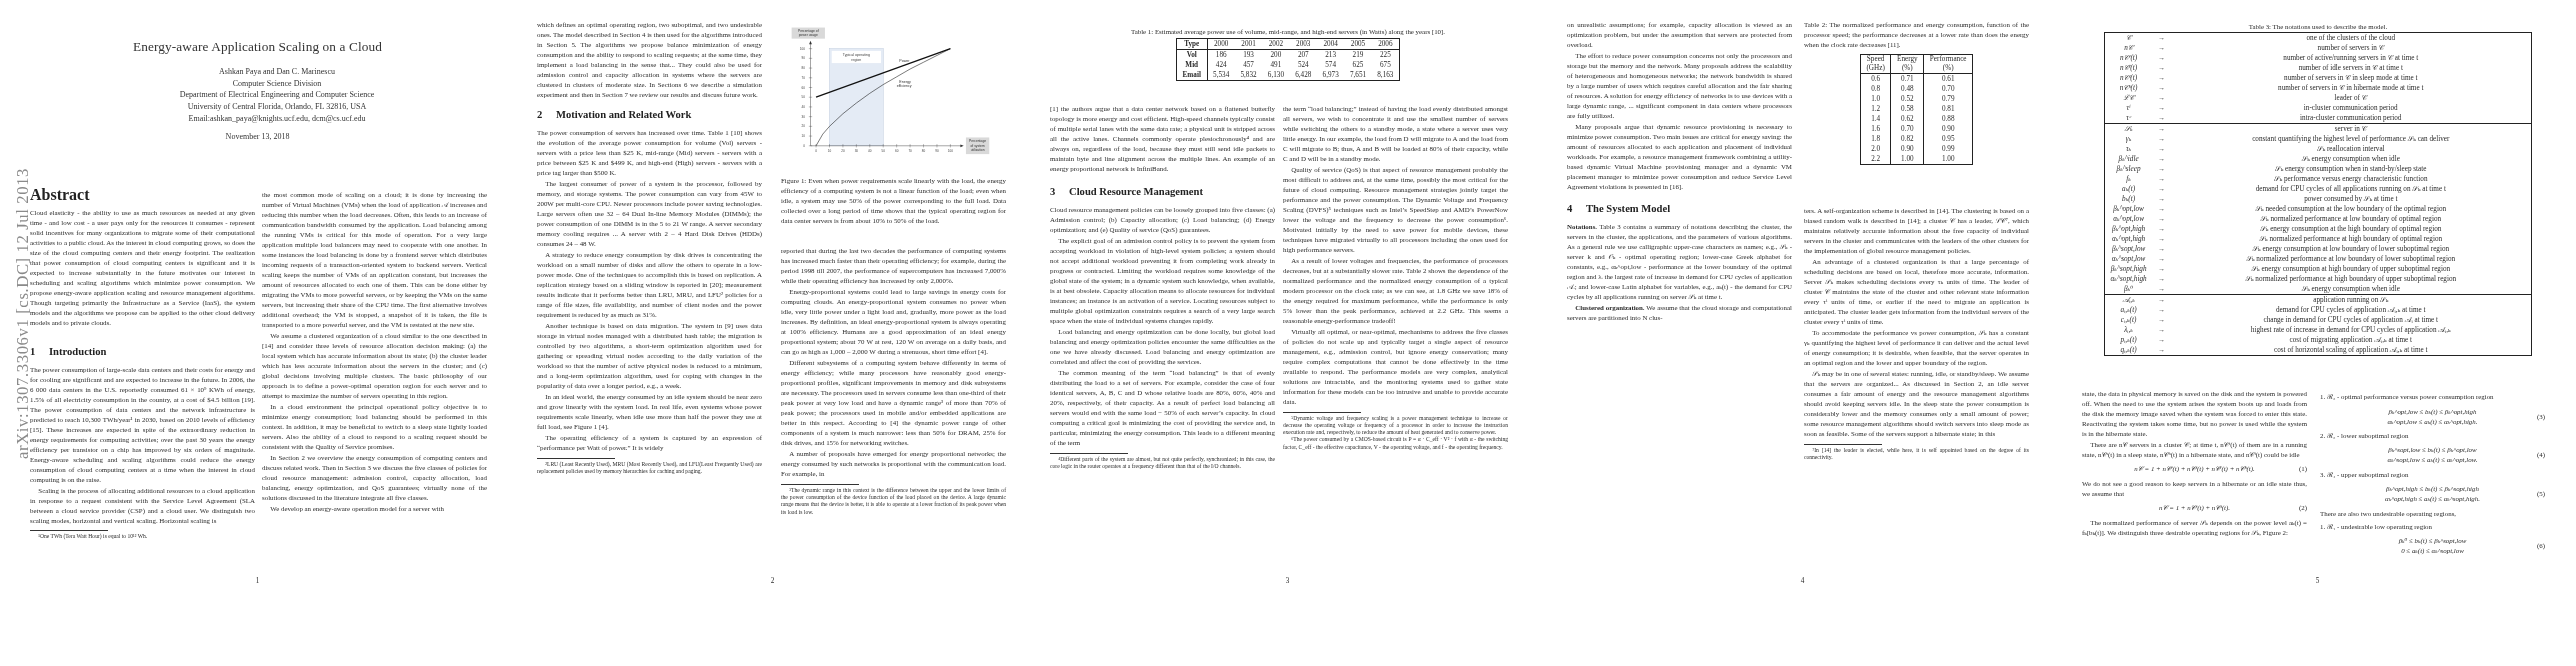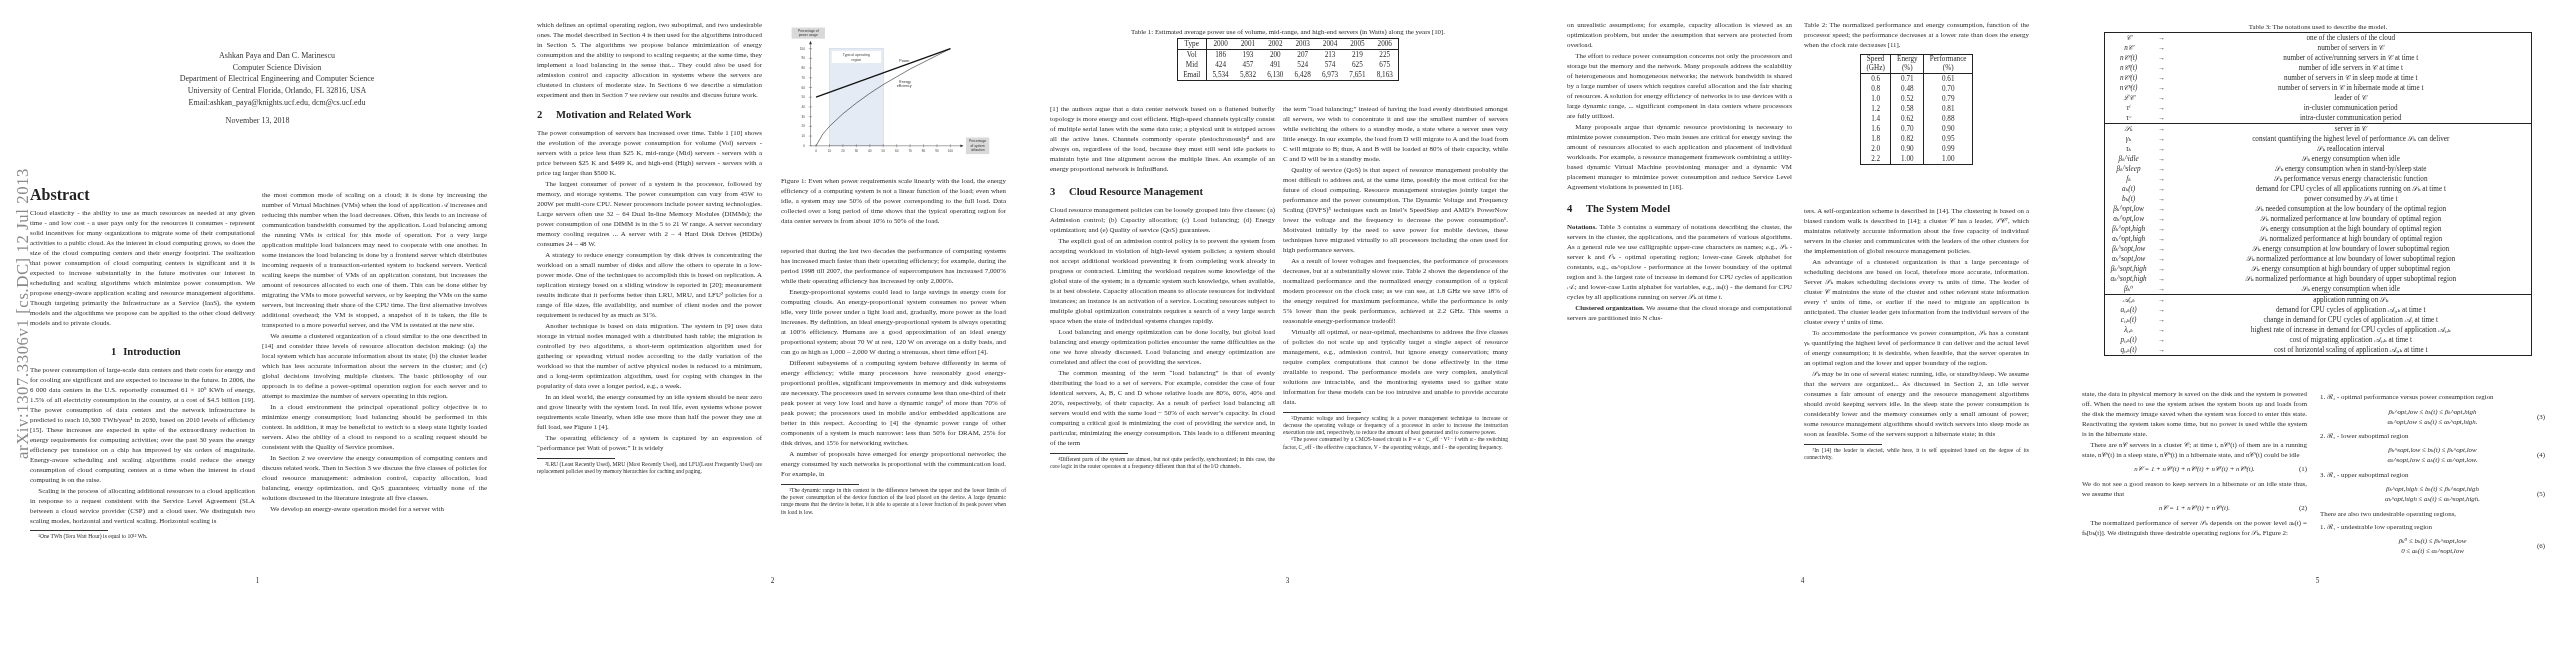--- a/index.html
+++ b/index.html
@@ -40,21 +40,21 @@
   .figure { position: absolute; }
   .figure svg text { font-family: "Liberation Sans", "DejaVu Sans", sans-serif; }
 
   
   table.ptab { border-collapse: collapse; font-size: 7.2px; line-height: 10px; }
   table.ptab td, table.ptab th { font-weight: normal; padding: 0 5.6px; text-align: center; }
   .tcap { font-size: 6.9px; line-height: 10px; text-align: justify; }
 
   .t1 { border: 0.8px solid #222; }
   .t1 th { border-bottom: 0.8px solid #222; }
-  .t1 .first { border-right: 0.8px solid #222; }
+  .t1 .first { border-right: 0.8px solid #222; font-weight: bold; }
 
   .t2 { border: 0.8px solid #222; }
   .t2 th { border-bottom: 1.7px double #222; line-height: 9px; padding: 0.6px 5.6px; }
   .t2 td, .t2 th { border-right: 0.8px solid #222; }
 
   .t3 { border: 0.8px solid #222; font-size: 6.9px; line-height: 10px; }
   .t3 td { text-align: left; padding: 0 4.4px; }
   .t3 td.sym { width: 44px; font-style: italic; }
   .t3 td.arr { width: 16.7px; text-align: center; }
   .t3 tr.grp-start td { border-top: 0.8px solid #222; }
@@ -66,34 +66,35 @@
 </style>
 </head>
 <body>
 
 <div class="strip">
 
   <div class="page">
     <div class="arxiv-stamp">arXiv:1307.3306v1  [cs.DC]  12 Jul 2013</div>
 
     <div class="title-block">
+      <div class="paper-title">Energy-aware Application Scaling on a Cloud</div>
       <div class="authors">
         <div>Ashkan Paya and Dan C. Marinescu</div>
         <div>Computer Science Division</div>
         <div>Department of Electrical Engineering and Computer Science</div>
         <div>University of Central Florida, Orlando, FL 32816, USA</div>
         <div>Email:ashkan_paya@knights.ucf.edu, dcm@cs.ucf.edu</div>
       </div>
       <div class="date">November 13, 2018</div>
     </div>
 
     <div class="col" style="left:30px; top:190px; width:225px;">
       <h3 class="abs">Abstract</h3>
       <p class="noindent">Cloud elasticity - the ability to use as much resources as needed at any given time - and low cost - a user pays only for the resources it consumes - represent solid incentives for many organizations to migrate some of their computational activities to a public cloud. As the interest in cloud computing grows, so does the size of the cloud computing centers and their energy footprint. The realization that power consumption of cloud computing centers is significant and it is expected to increase substantially in the future motivates our interest in scheduling and scaling algorithms which minimize power consumption. We propose energy-aware application scaling and resource management algorithms. Though targeting primarily the Infrastructure as a Service (IaaS), the system models and the algorithms we propose can be applied to the other cloud delivery models and to private clouds.</p>
-      <h2 class="sec" style="margin-top:19px;text-align:center;"><span class="num">1</span><span>Introduction</span></h2>
+      <h2 class="sec" style="margin-top:19px;"><span class="num">1</span><span>Introduction</span></h2>
       <p class="noindent">The power consumption of large-scale data centers and their costs for energy and for cooling are significant and are expected to increase in the future. In 2006, the 6 000 data centers in the U.S. reportedly consumed 61 × 10⁹ KWh of energy, 1.5% of all electricity consumption in the country, at a cost of $4.5 billion [19]. The power consumption of data centers and the network infrastructure is predicted to reach 10,300 TWh/year¹ in 2030, based on 2010 levels of efficiency [15]. These increases are expected in spite of the extraordinary reduction in energy requirements for computing activities; over the past 30 years the energy efficiency per transistor on a chip has improved by six orders of magnitude. Energy-aware scheduling and scaling algorithms could reduce the energy consumption of cloud computing centers at a time when the interest in cloud computing is on the raise.</p>
       <p>Scaling is the process of allocating additional resources to a cloud application in response to a request consistent with the Service Level Agreement (SLA between a cloud service provider (CSP) and a cloud user. We distinguish two scaling modes, horizontal and vertical scaling. Horizontal scaling is</p>
       <div class="footrule"></div>
       <div class="footnote">¹One TWh (Tera Watt Hour) is equal to 10¹² Wh.</div>
     </div>
 
     <div class="col" style="left:262px; top:190px; width:225px;">
       <p class="noindent">the most common mode of scaling on a cloud; it is done by increasing the number of Virtual Machines (VMs) when the load of application 𝒜 increases and reducing this number when the load decreases. Often, this leads to an increase of communication bandwidth consumed by the application. Load balancing among the running VMs is critical for this mode of operation. For a very large application multiple load balancers may need to cooperate with one another. In some instances the load balancing is done by a frontend server which distributes incoming requests of a transaction-oriented system to backend servers. Vertical scaling keeps the number of VMs of an application constant, but increases the amount of resources allocated to each one of them. This can be done either by migrating the VMs to more powerful servers, or by keeping the VMs on the same servers, but increasing their share of the CPU time. The first alternative involves additional overhead; the VM is stopped, a snapshot of it is taken, the file is transported to a more powerful server, and the VM is restated at the new site.</p>
       <p>We assume a clustered organization of a cloud similar to the one described in [14] and consider three levels of resource allocation decision making: (a) the local system which has accurate information about its state; (b) the cluster leader which has less accurate information about the servers in the cluster; and (c) global decisions involving multiple clusters. The basic philosophy of our approach is to define a power-optimal operation region for each server and to attempt to maximize the number of servers operating in this region.</p>
       <p>In a cloud environment the principal operational policy objective is to minimize energy consumption; load balancing should be performed in this context. In addition, it may be beneficial to switch to a sleep state lightly loaded servers. Also the ability of a cloud to respond to a scaling request should be consistent with the Quality of Service promises.</p>

